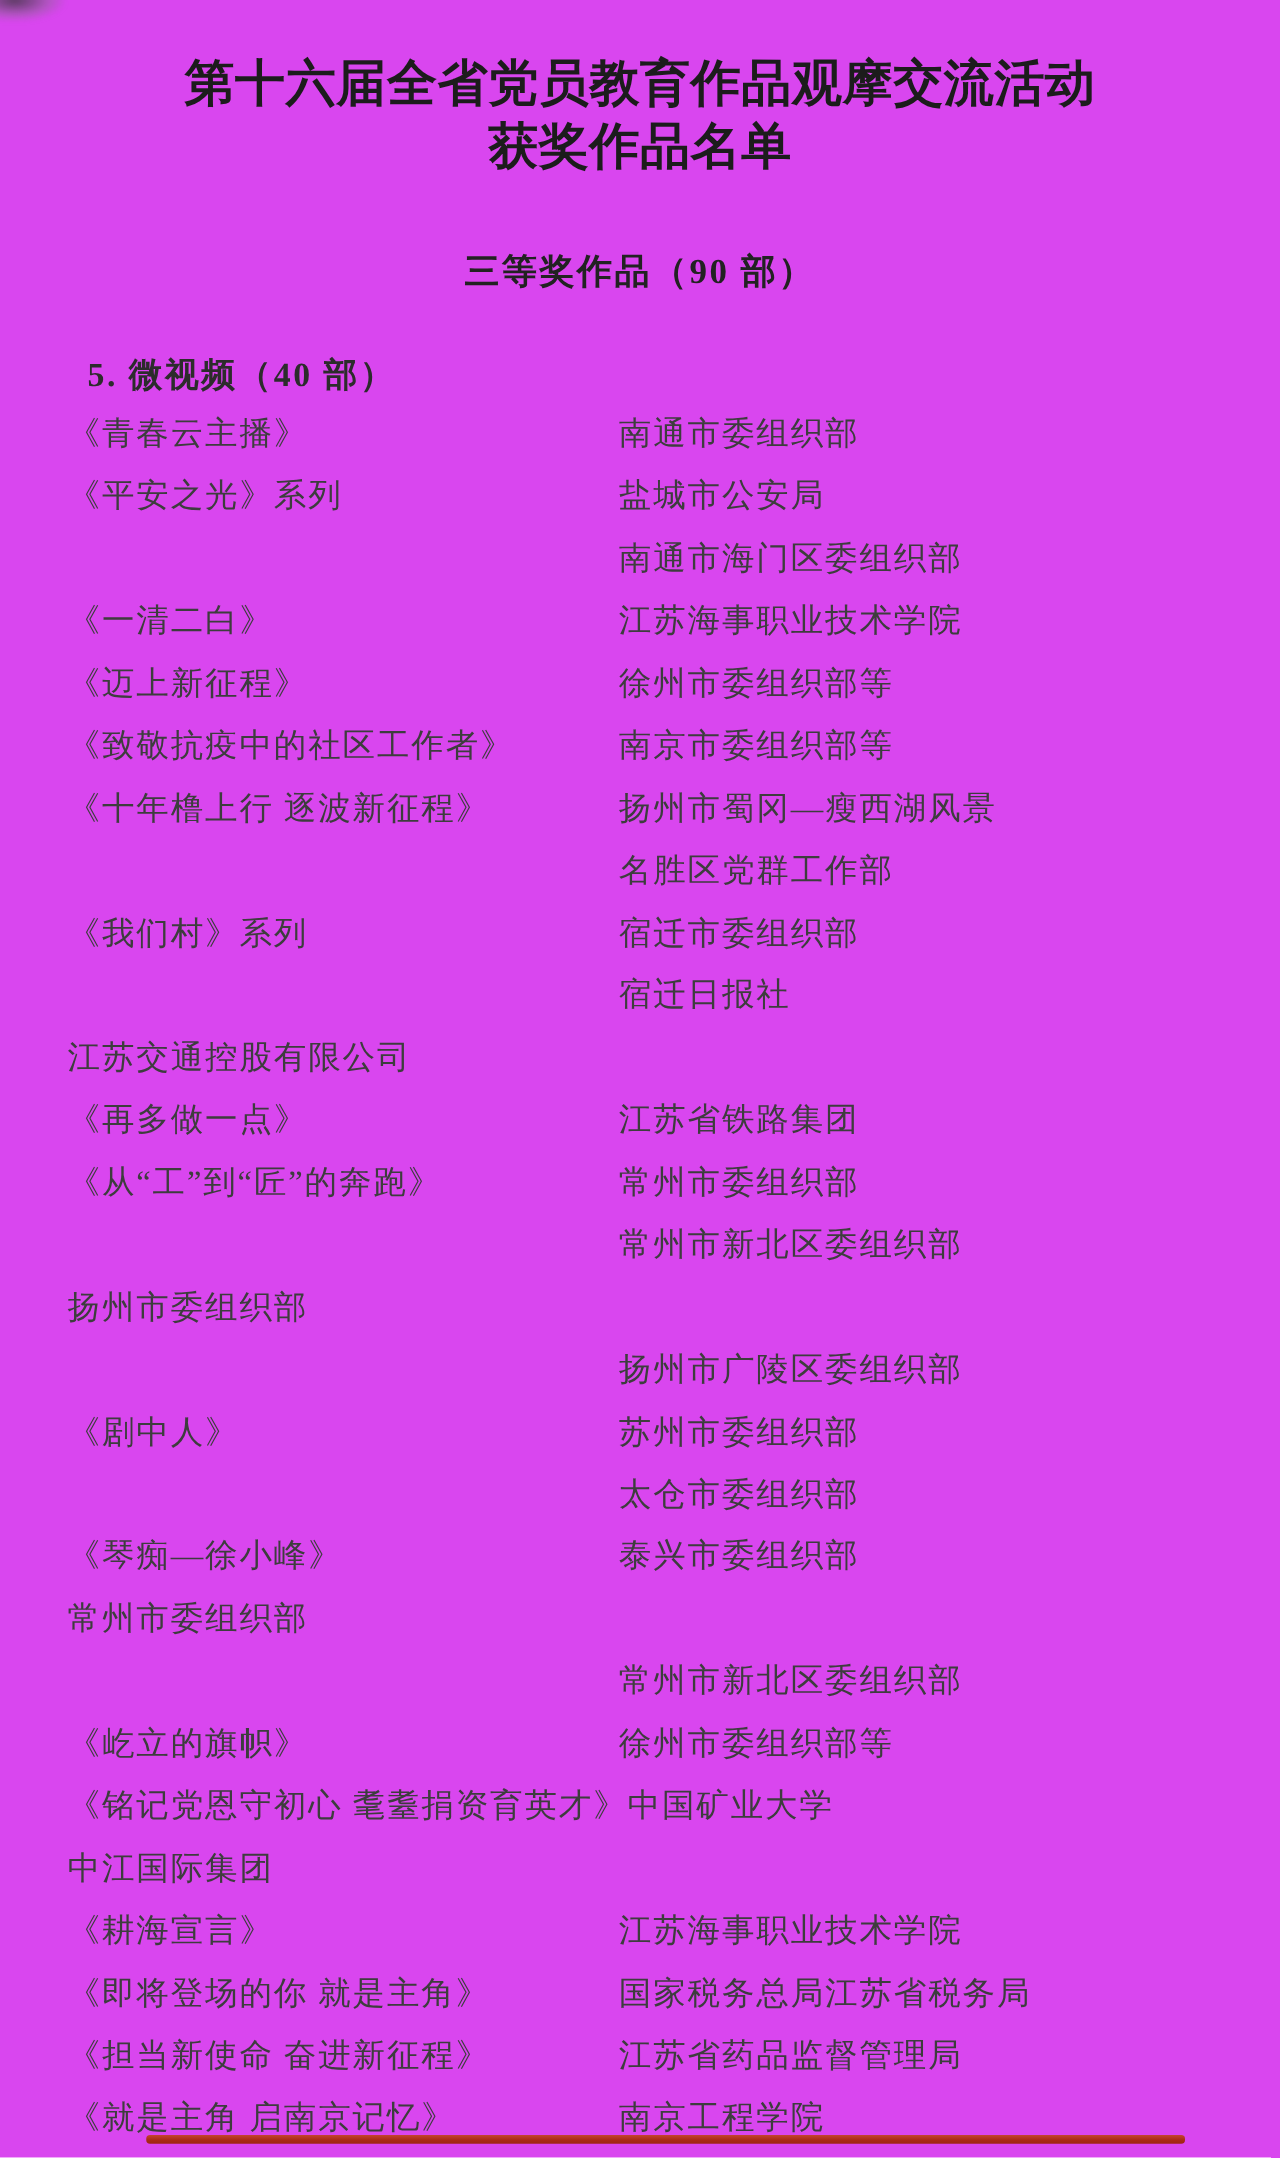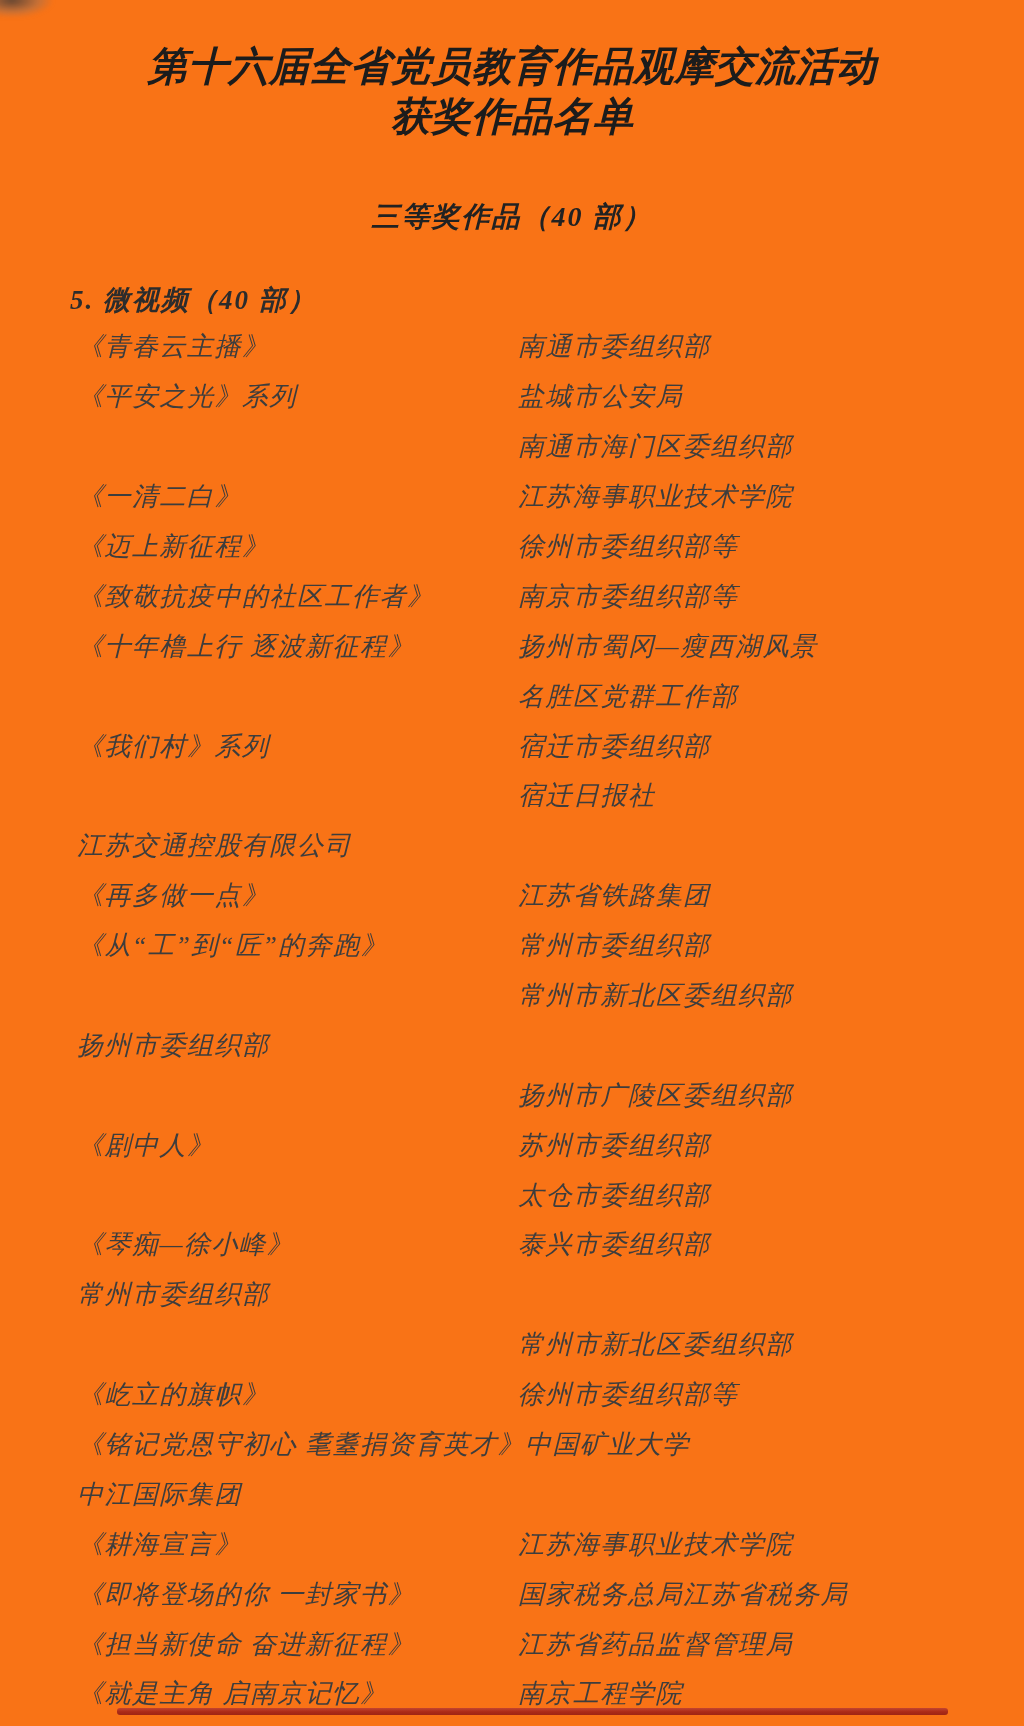--- a/index.html
+++ b/index.html
@@ -1,25 +1,24 @@
 <!DOCTYPE html>
 <html lang="zh"><head>
 <meta charset="utf-8">
 <style>
   html, body { margin: 0; padding: 0; background: #ffffff; }
   .page {
     position: relative;
     width: 1024px;
     height: 1726px;
     margin: 0 auto;
-    background: #f97316;
+    background: #d946ef;
     overflow: hidden;
     font-family: "Liberation Serif", "DejaVu Serif", serif;
     color: #3a3a3a;
-    font-style: italic;
   }
   
   .corner-smudge {
     position: absolute;
     top: -7px; left: -10px;
     width: 62px; height: 24px;
     background: radial-gradient(ellipse at 35% 30%,
       rgba(55,55,58,0.78) 0%,
       rgba(110,110,115,0.35) 48%,
       rgba(255,255,255,0) 74%);
@@ -48,21 +47,21 @@
     font-size: 27px;
     font-weight: bold;
     color: #2c2c2c;
     letter-spacing: 2px;
   }
   .award-list { margin-top: 4px; }
   .row {
     display: flex;
     align-items: center;
     height: 49.9px;
-    padding-left: 77px;
+    padding-left: 54px;
     font-size: 26px;
     letter-spacing: 1.5px;
     color: #3d3d3d;
   }
   .work-title {
     flex: 0 0 441px;
     white-space: nowrap;
   }
   .org-name {
     flex: 1;
@@ -82,21 +81,21 @@
 <body>
 
 <div class="page">
   <div class="corner-smudge"></div>
 
   <div class="doc-title">
     <div>第十六届全省党员教育作品观摩交流活动</div>
     <div>获奖作品名单</div>
   </div>
 
-  <div class="prize-heading">三等奖作品（40 部）</div>
+  <div class="prize-heading">三等奖作品（90 部）</div>
 
   <div class="section-heading">5. 微视频（40 部）</div>
 
   <div class="award-list">
       <div class="row">
         <span class="work-title">《青春云主播》</span>
         <span class="org-name">南通市委组织部</span>
       </div>
       <div class="row">
         <span class="work-title">《平安之光》系列</span>
@@ -184,21 +183,21 @@
         <span class="org-name">中国矿业大学</span>
       </div>
       <div class="row">
         <span class="org-name">中江国际集团</span>
       </div>
       <div class="row">
         <span class="work-title">《耕海宣言》</span>
         <span class="org-name">江苏海事职业技术学院</span>
       </div>
       <div class="row">
-        <span class="work-title">《即将登场的你 一封家书》</span>
+        <span class="work-title">《即将登场的你 就是主角》</span>
         <span class="org-name">国家税务总局江苏省税务局</span>
       </div>
       <div class="row">
         <span class="work-title">《担当新使命 奋进新征程》</span>
         <span class="org-name">江苏省药品监督管理局</span>
       </div>
       <div class="row">
         <span class="work-title">《就是主角 启南京记忆》</span>
         <span class="org-name">南京工程学院</span>
       </div>

